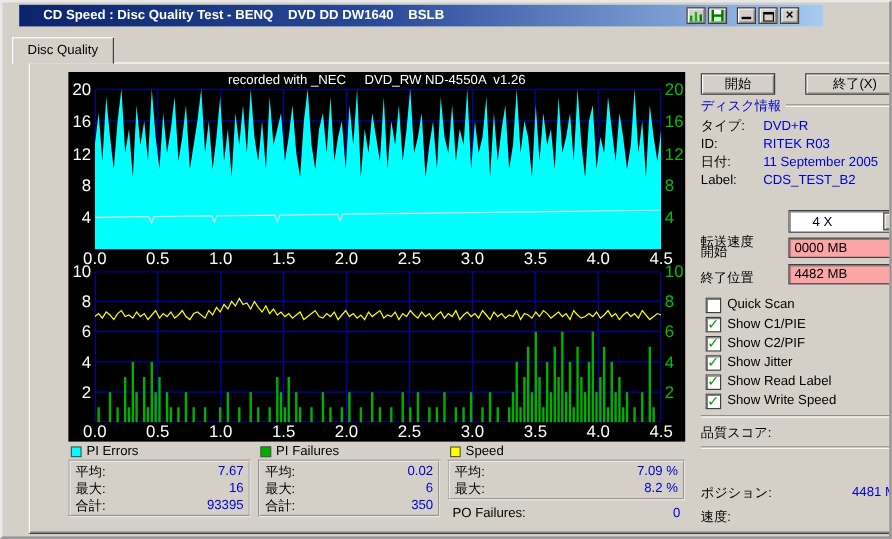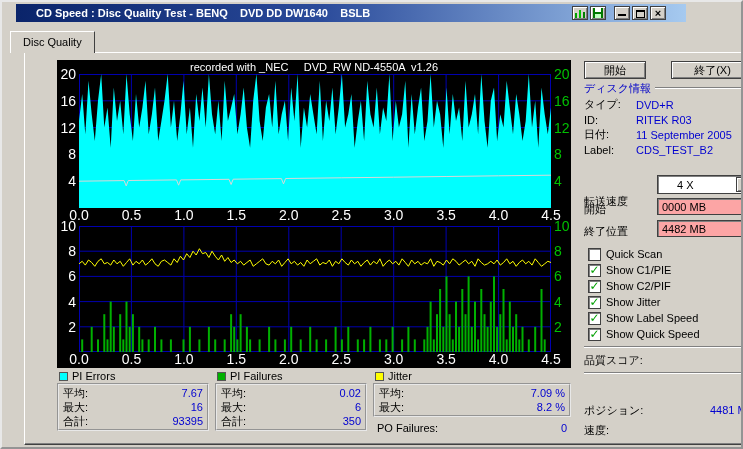--- a/index.html
+++ b/index.html
@@ -319,21 +319,21 @@
         <div class="srow">
             <span>合計:</span>
             <span class="val">350</span>
           </div>
       </div>
     </div>
 
     <div class="statgroup" style="left:348px; width:198px;">
       <div class="sg-head">
         <span class="swatch" style="background: rgb(255, 255, 0);"></span>
-        <span>Jitter</span>
+        <span>Speed</span>
       </div>
       <div class="etchbox" style="bottom:auto;">
         <div class="srow">
             <span>平均:</span>
             <span class="val">7.09 %</span>
           </div>
         <div class="srow">
             <span>最大:</span>
             <span class="val">8.2 %</span>
           </div>
@@ -402,27 +402,27 @@
     <div class="cbrow" style="top:242px;">
         <span class="cbbox">
           <span class="checkmark">✓</span>
         </span>
         <span>Show Jitter</span>
       </div>
     <div class="cbrow" style="top:258px;">
         <span class="cbbox">
           <span class="checkmark">✓</span>
         </span>
-        <span>Show Label Speed</span>
+        <span>Show Read Label</span>
       </div>
     <div class="cbrow" style="top:274px;">
         <span class="cbbox">
           <span class="checkmark">✓</span>
         </span>
-        <span>Show Quick Speed</span>
+        <span>Show Write Speed</span>
       </div>
 
     <div class="hr" style="top:293px;"></div>
     <div class="statusrow" style="top:300px;">
       <span>品質スコア:</span>
       <span class="val">97</span>
     </div>
     <div class="hr" style="top:319px;"></div>
     <div class="statusrow" style="top:350px;">
       <span>ポジション:</span>

